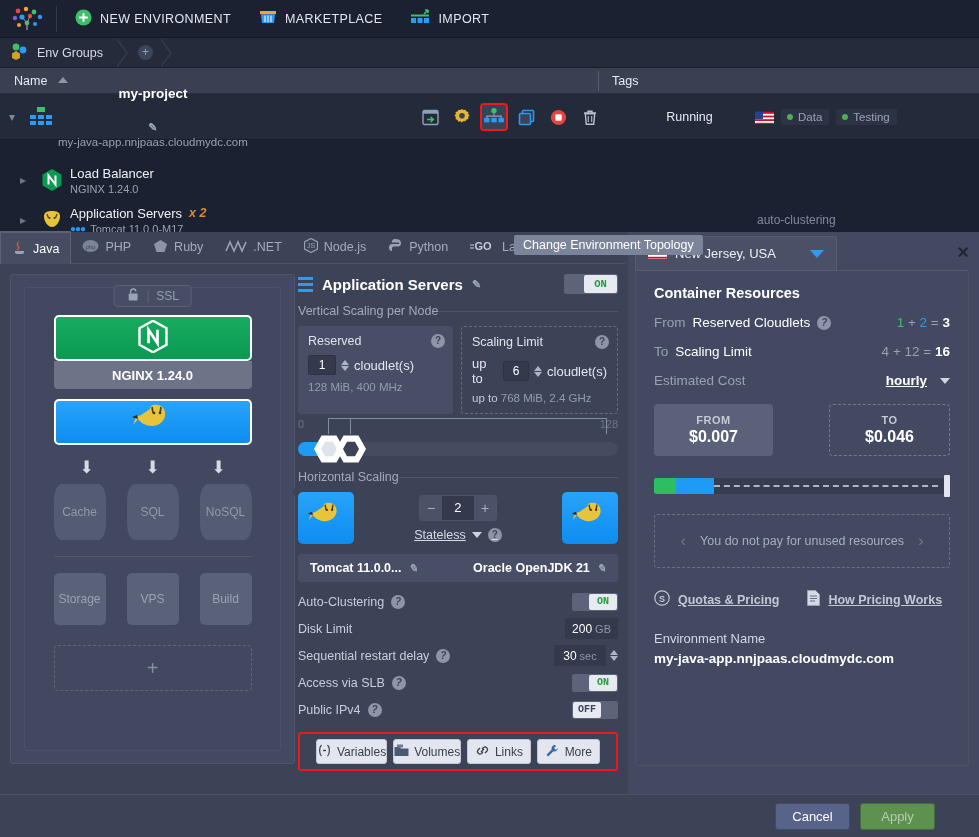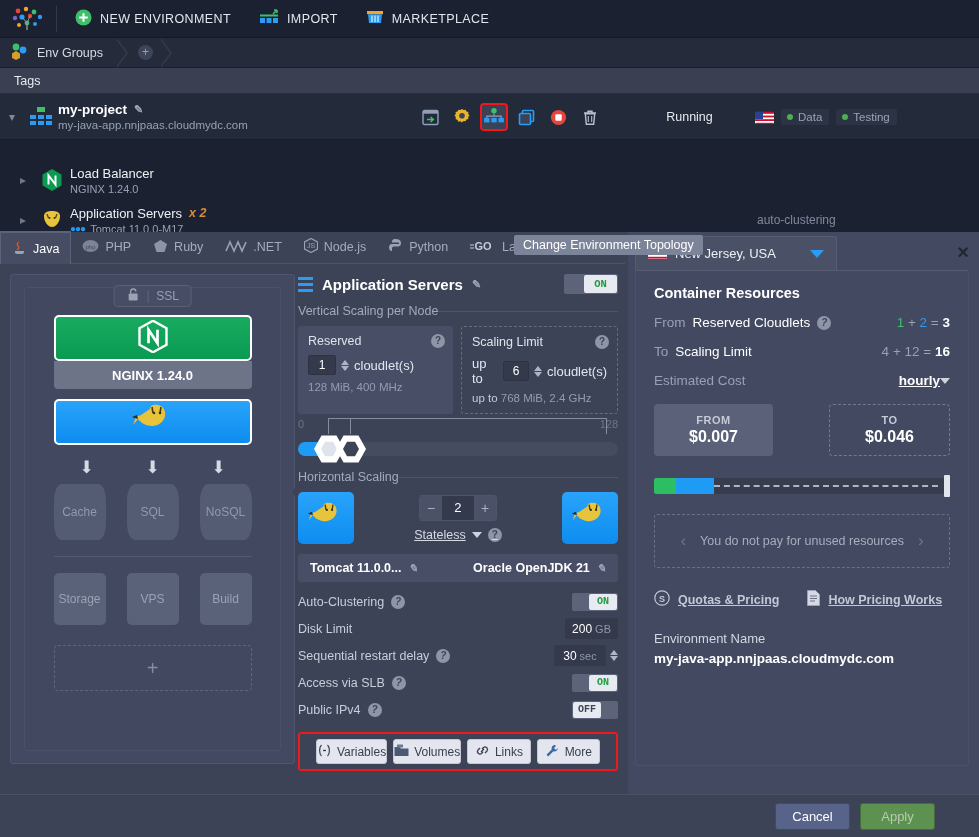--- a/index.html
+++ b/index.html
@@ -99,21 +99,21 @@
     position: relative; height: 46px; display: flex; align-items: center;
     background: #232a3a;
     border-bottom: 1px solid #171c28;
   }
   .chev {
     width: 24px; text-align: center; color: #7e8699; font-size: 12px;
     cursor: pointer; user-select: none;
   }
   .env-icon { width: 34px; display: flex; justify-content: center; align-items: center; }
   .env-txt { display: flex; flex-direction: column; justify-content: center; }
-  .env-name { font-size: 13.5px; font-weight: bold; color: #ffffff; display: flex; align-items: center; gap: 7px;}
+  .env-name { font-size: 13.5px; font-weight: bold; color: #ffffff; display: flex; align-items: center; gap: 20px; flex-direction: column;}
   .env-host { font-size: 11.5px; color: #98a0b2; margin-top: 2px; }
   .pencil { color: #9aa3b6; font-size: 11px; }
 
   .env-actions {
     position: absolute; left: 418px; top: 0; height: 46px;
     display: flex; align-items: center; gap: 8px;
   }
   .act {
     width: 24px; height: 24px; display: flex; align-items: center; justify-content: center;
     cursor: pointer; border-radius: 2px;
@@ -527,60 +527,64 @@
         <svg width="17" height="17" viewBox="0 0 17 17">
           <circle cx="8.5" cy="8.5" r="8" fill="#3fbf6a"></circle>
           <path d="M8.5 4.2 V12.8 M4.2 8.5 H12.8" stroke="#ffffff" stroke-width="2"></path>
         </svg>
       </span>
       <span>NEW ENVIRONMENT</span>
     </div>
 
     <div class="tb-item">
       <span>
+        <svg width="18" height="17" viewBox="0 0 18 17">
+          <rect x="1" y="2" width="16" height="3.2" fill="#f3a42a"></rect>
+          <path d="M2 5.2 L3 14 H15 L16 5.2 Z" fill="#2b9bf4"></path>
+          <path d="M6 6.5 V13 M9 6.5 V13 M12 6.5 V13" stroke="#ffffff" stroke-width="1"></path>
+        </svg>
+      </span>
+      <span>MARKETPLACE</span>
+    </div>
+
+    <div class="tb-item">
+      <span>
         <svg width="20" height="17" viewBox="0 0 20 17">
           <rect x="1" y="9" width="5" height="5" fill="#2b9bf4"></rect>
           <rect x="7.5" y="9" width="5" height="5" fill="#2b9bf4"></rect>
           <rect x="14" y="9" width="5" height="5" fill="#2b9bf4"></rect>
           <rect x="1" y="5.5" width="18" height="2" fill="#3fbf6a"></rect>
           <path d="M14 5 L18 1 M18 1 L18 4 M18 1 L15 1" stroke="#3fbf6a" stroke-width="1.6" fill="none"></path>
         </svg>
       </span>
       <span>IMPORT</span>
-    </div>
-
-    <div class="tb-item">
-      <span>
-        <svg width="18" height="17" viewBox="0 0 18 17">
-          <rect x="1" y="2" width="16" height="3.2" fill="#f3a42a"></rect>
-          <path d="M2 5.2 L3 14 H15 L16 5.2 Z" fill="#2b9bf4"></path>
-          <path d="M6 6.5 V13 M9 6.5 V13 M12 6.5 V13" stroke="#ffffff" stroke-width="1"></path>
-        </svg>
-      </span>
-      <span>MARKETPLACE</span>
     </div>
   </div>
 
   <div class="crumbbar">
     <div class="crumb">
       <span>
         <svg width="19" height="17" viewBox="0 0 19 17">
           <circle cx="6" cy="4" r="3.4" fill="#3fbf6a"></circle>
           <circle cx="13" cy="7" r="3.4" fill="#2b9bf4"></circle>
           <polygon points="6,8 10,10.5 10,15 6,17 2,15 2,10.5" fill="#d4a02a"></polygon>
         </svg>
       </span>
       <span>Env Groups</span>
     </div>
     <div class="crumb-arrow"></div>
     <div class="crumb-plus">+</div>
     <div class="crumb-arrow"></div>
   </div>
 
   <div class="tablehead">
+    <div class="th th-name">
+      <span>Name</span>
+      <span class="sort-caret"></span>
+    </div>
     <div class="th th-tags">
       <span>Tags</span>
     </div>
   </div>
 
   <div class="envlist">
 
     <div class="env-row">
       <div class="chev">▾</div>
       <div class="env-icon">
@@ -1120,21 +1124,21 @@
             <span class="dim">4</span>
             <span class="dim"> + </span>
             <span class="dim">12</span>
             <span class="dim"> = </span>
             <span class="white-b">16</span>
           </span>
         </div>
 
         <div class="cr-row">
           <span class="rlabel dim">Estimated Cost</span>
-          <span style="display:flex;align-items:center;gap:0;">
+          <span style="display:flex;align-items:center;gap:13px;">
             <span class="hourly">hourly</span>
             <i class="caret-dn"></i>
           </span>
         </div>
 
         <div class="cost-row">
           <div class="cost-card cost-from">
             <span class="cost-cap">FROM</span>
             <span class="cost-val">$0.007</span>
           </div>

